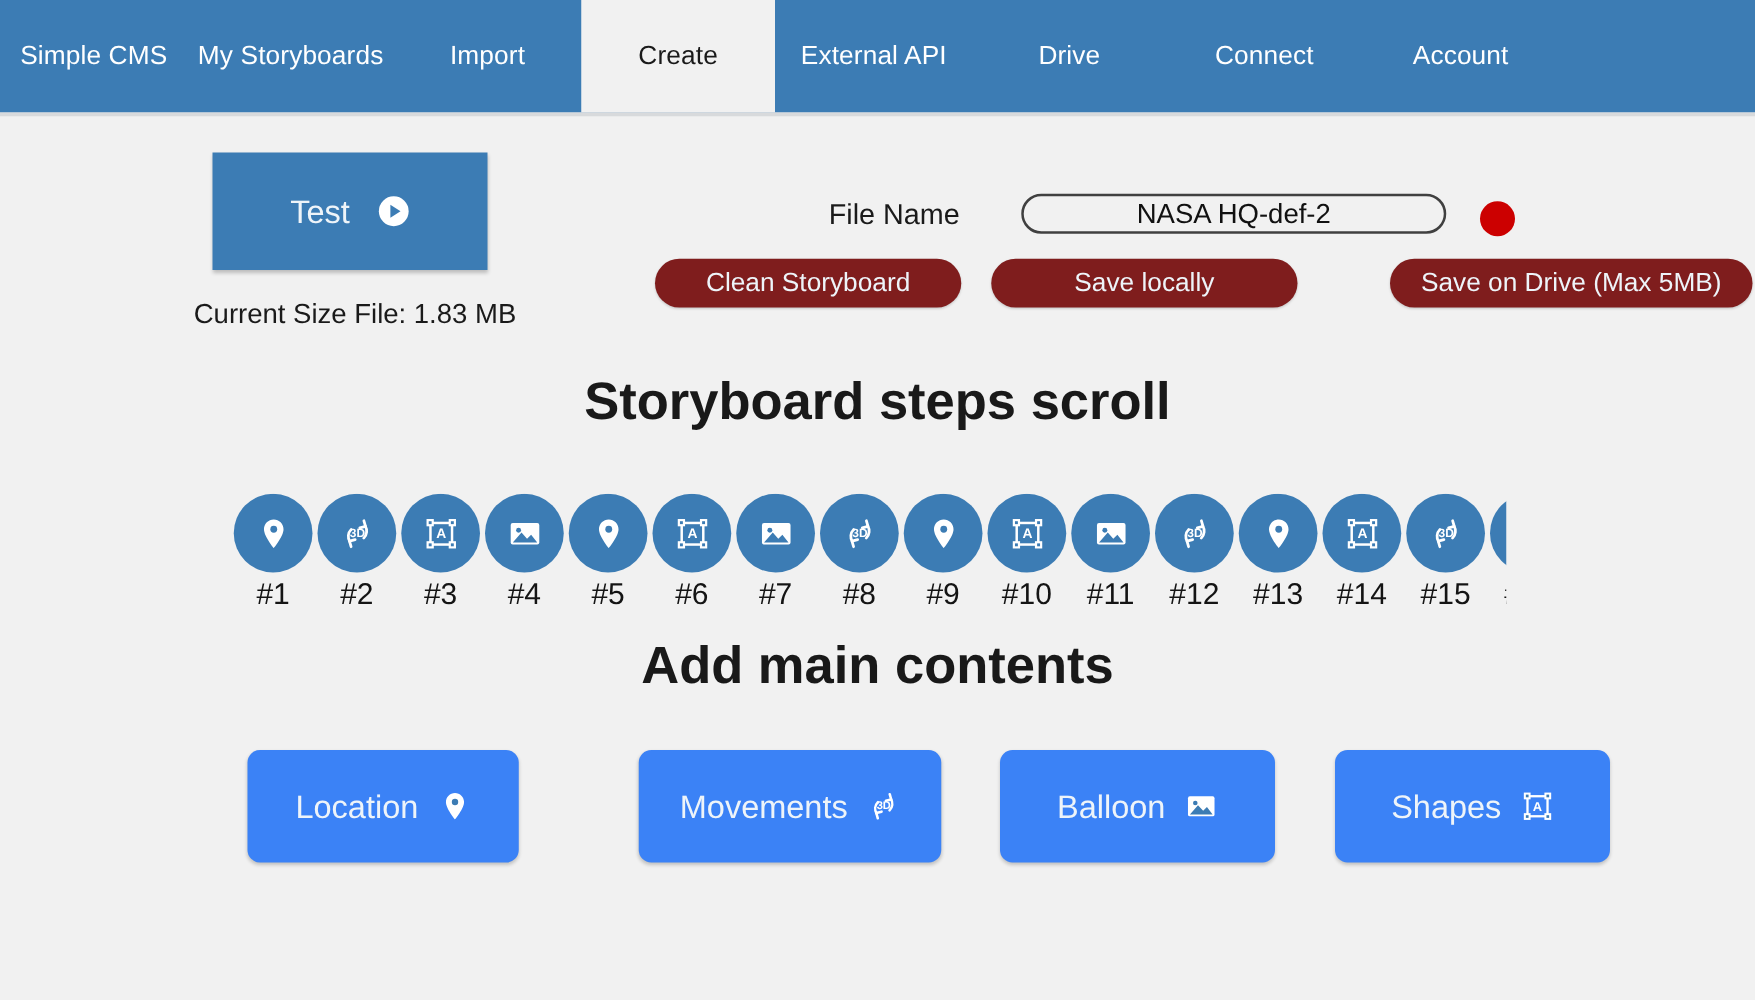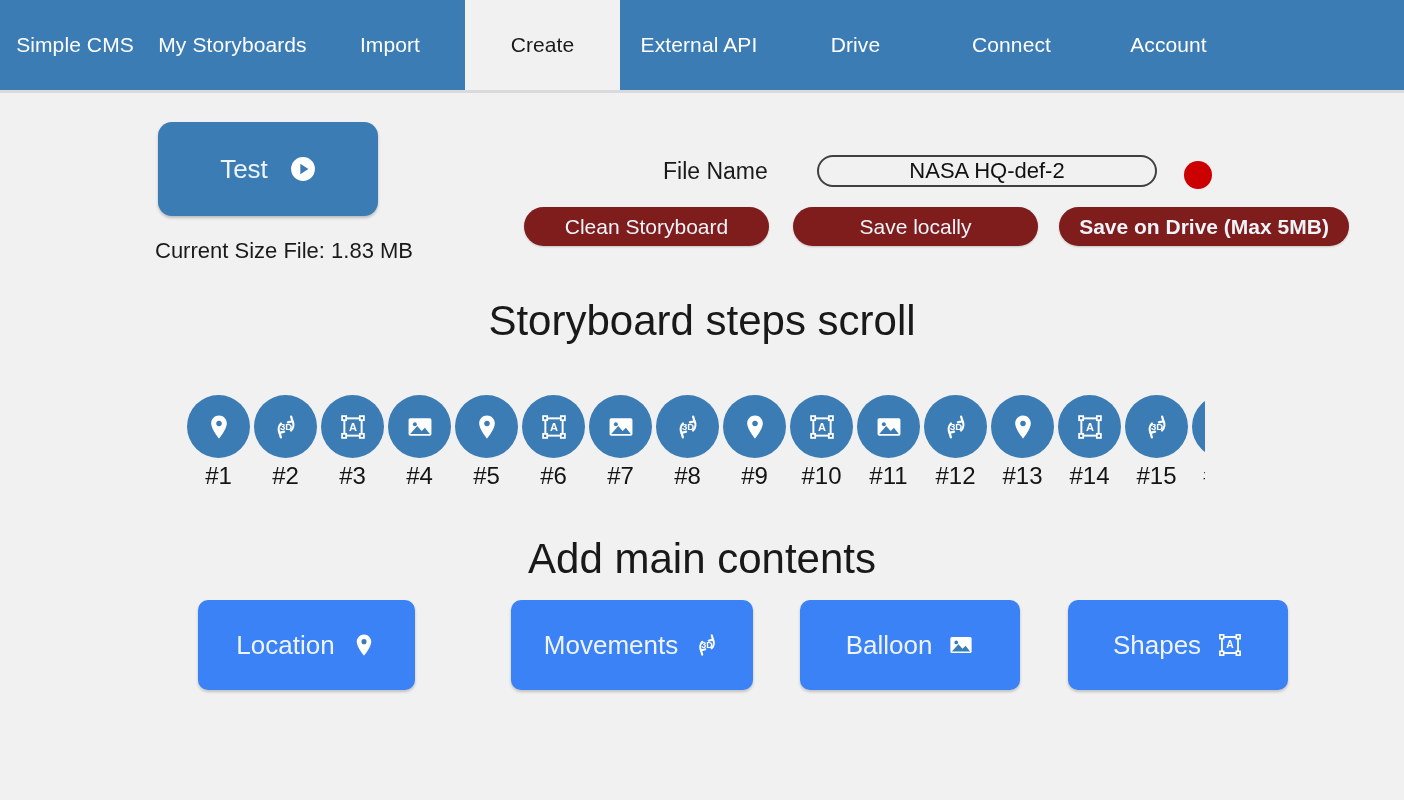--- a/index.html
+++ b/index.html
@@ -43,24 +43,24 @@
     position: absolute;
     left: 0; top: 90px;
     width: 1404px;
     height: 3px;
     background: #d8dadc;
   }
 
   
   .test-btn {
     position: absolute;
-    left: 158px; top: 122px;
+    left: 170px; top: 122px;
     width: 220px; height: 94px;
     background: #3c7cb4;
-    border-radius: 14px;
+    border-radius: 0;
     display: flex;
     align-items: center;
     justify-content: center;
     gap: 22px;
     cursor: pointer;
     box-shadow: 0 2px 3px rgba(0,0,0,.22);
   }
   .test-btn .label {
     color: #eef4f9;
     font-size: 26px;
@@ -117,33 +117,33 @@
     align-items: center;
     justify-content: center;
     color: #eef4f9;
     font-size: 21px;
     white-space: nowrap;
     cursor: pointer;
     box-shadow: 0 1px 2px rgba(0,0,0,.18);
   }
   .pill-clean { left: 524px; width: 245px; }
   .pill-local { left: 793px; width: 245px; }
-  .pill-drive { left: 1059px; width: 290px; font-weight: bold; }
+  .pill-drive { left: 1112px; width: 290px; }
 
   
   .heading {
     position: absolute;
     left: 0; width: 1404px;
     text-align: center;
     font-size: 42px;
-    font-weight: 400;
+    font-weight: 700;
     color: #191919;
   }
   .heading-steps { top: 297px; }
-  .heading-add { top: 535px; }
+  .heading-add { top: 508px; }
 
   
   .steps-scroll {
     position: absolute;
     left: 185px; top: 395px;
     width: 1020px;
     height: 98px;
     overflow: hidden;
     white-space: nowrap;
   }

